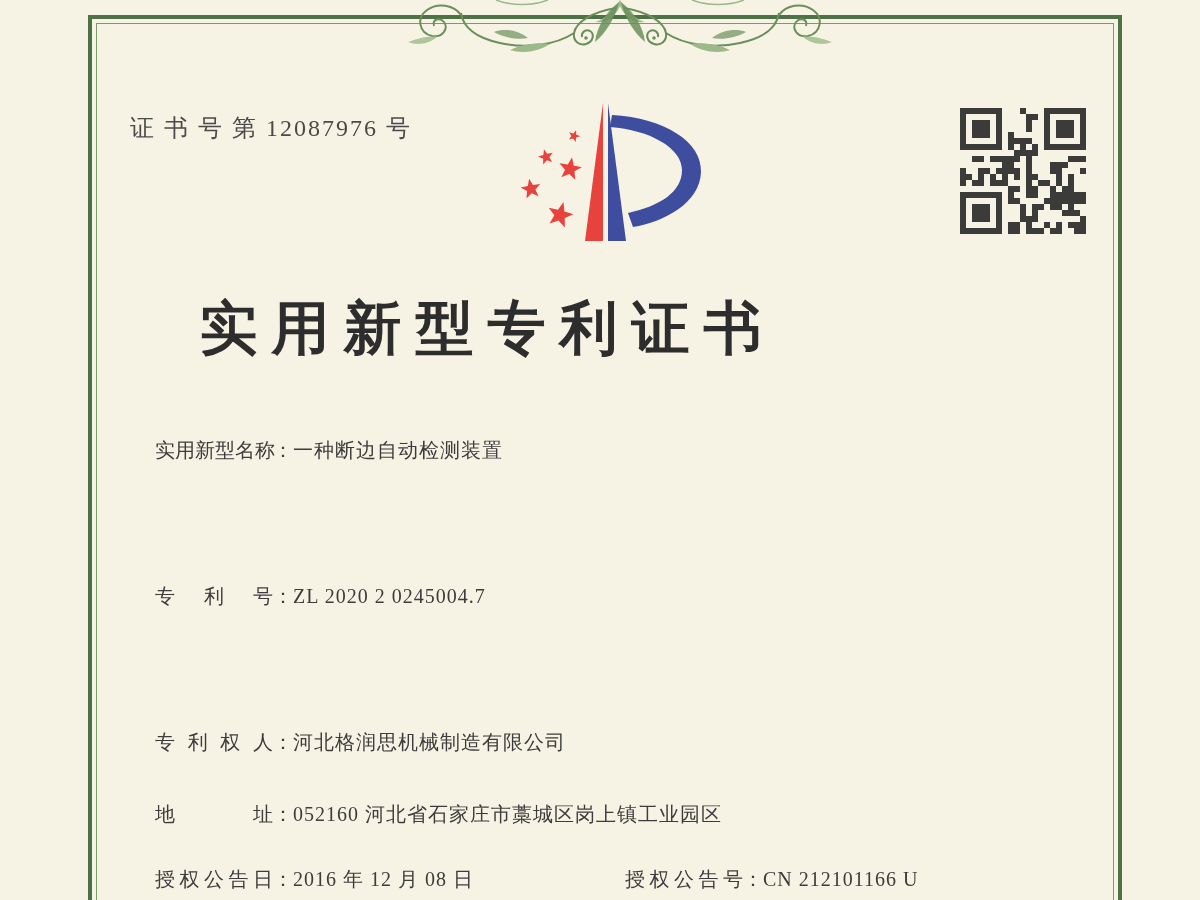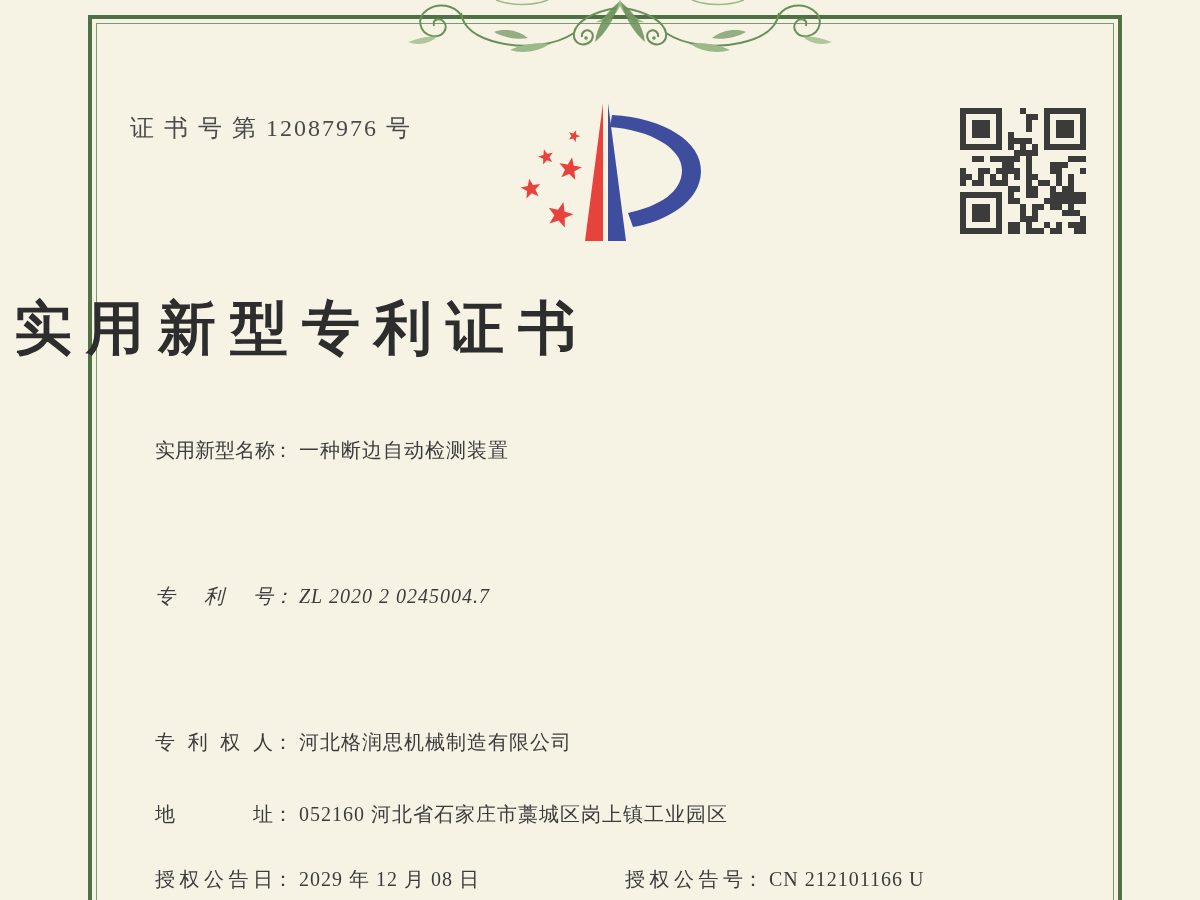--- a/index.html
+++ b/index.html
@@ -35,30 +35,30 @@
   .ornament{position:absolute;left:408px;top:0;width:424px;height:56px;}
 
   .cert-no{
     position:absolute;left:130px;top:112px;
     font-size:24px;color:#4a4a4a;letter-spacing:2px;white-space:pre;
   }
   .logo{position:absolute;left:500px;top:80px;width:220px;height:180px;}
   .qr{position:absolute;left:960px;top:108px;width:126px;height:126px;}
 
   .title{
-    position:absolute;left:0;right:0;top:290px;text-align:left;
+    position:absolute;left:0;right:0;top:290px;text-align:center;
     font-size:58px;font-weight:700;color:var(--title-dark);
     letter-spacing:14px;text-indent:14px;white-space:nowrap;
   }
 
   .row{position:absolute;left:155px;font-size:20px;color:var(--text-dark);white-space:nowrap;line-height:1.3;}
   .lbl{display:inline-block;width:118px;text-align:justify;text-align-last:justify;}
   .colon{display:inline-block;}
-  .val{margin-left:6px;letter-spacing:1px;}
-  .row-0{top:437px;} .row-1{top:510px;} .row-2{top:583px;font-style:italic;}
+  .val{letter-spacing:1px;}
+  .row-0{top:437px;} .row-1{top:510px;} .row-2{top:583px;}
   .row-3{top:656px;} .row-4{top:729px;} .row-5{top:801px;}
   .row-6{top:866px;}
   .grant-right{position:absolute;left:470px;white-space:nowrap;}
 </style>
 </head>
 <body>
 
 <div class="page">
 
   <div class="frame-outer">
@@ -337,20 +337,20 @@
     <span class="lbl">专利号</span><span class="colon">：</span><span class="val">ZL 2020 2 0245004.7</span>
   </div>
   <div class="row row-4">
     <span class="lbl">专利权人</span><span class="colon">：</span><span class="val">河北格润思机械制造有限公司</span>
   </div>
   <div class="row row-5">
     <span class="lbl">地址</span><span class="colon">：</span><span class="val">052160 河北省石家庄市藁城区岗上镇工业园区</span>
   </div>
   <div class="row row-6">
     <span>
-      <span class="lbl">授权公告日</span><span class="colon">：</span><span class="val">2029 年 12 月 08 日</span>
+      <span class="lbl">授权公告日</span><span class="colon">：</span><span class="val">2016 年 12 月 08 日</span>
     </span>
     <span class="grant-right">
       <span class="lbl">授权公告号</span><span class="colon">：</span><span class="val">CN 212101166 U</span>
     </span>
   </div>
 
 </div>
 
 </body></html>

